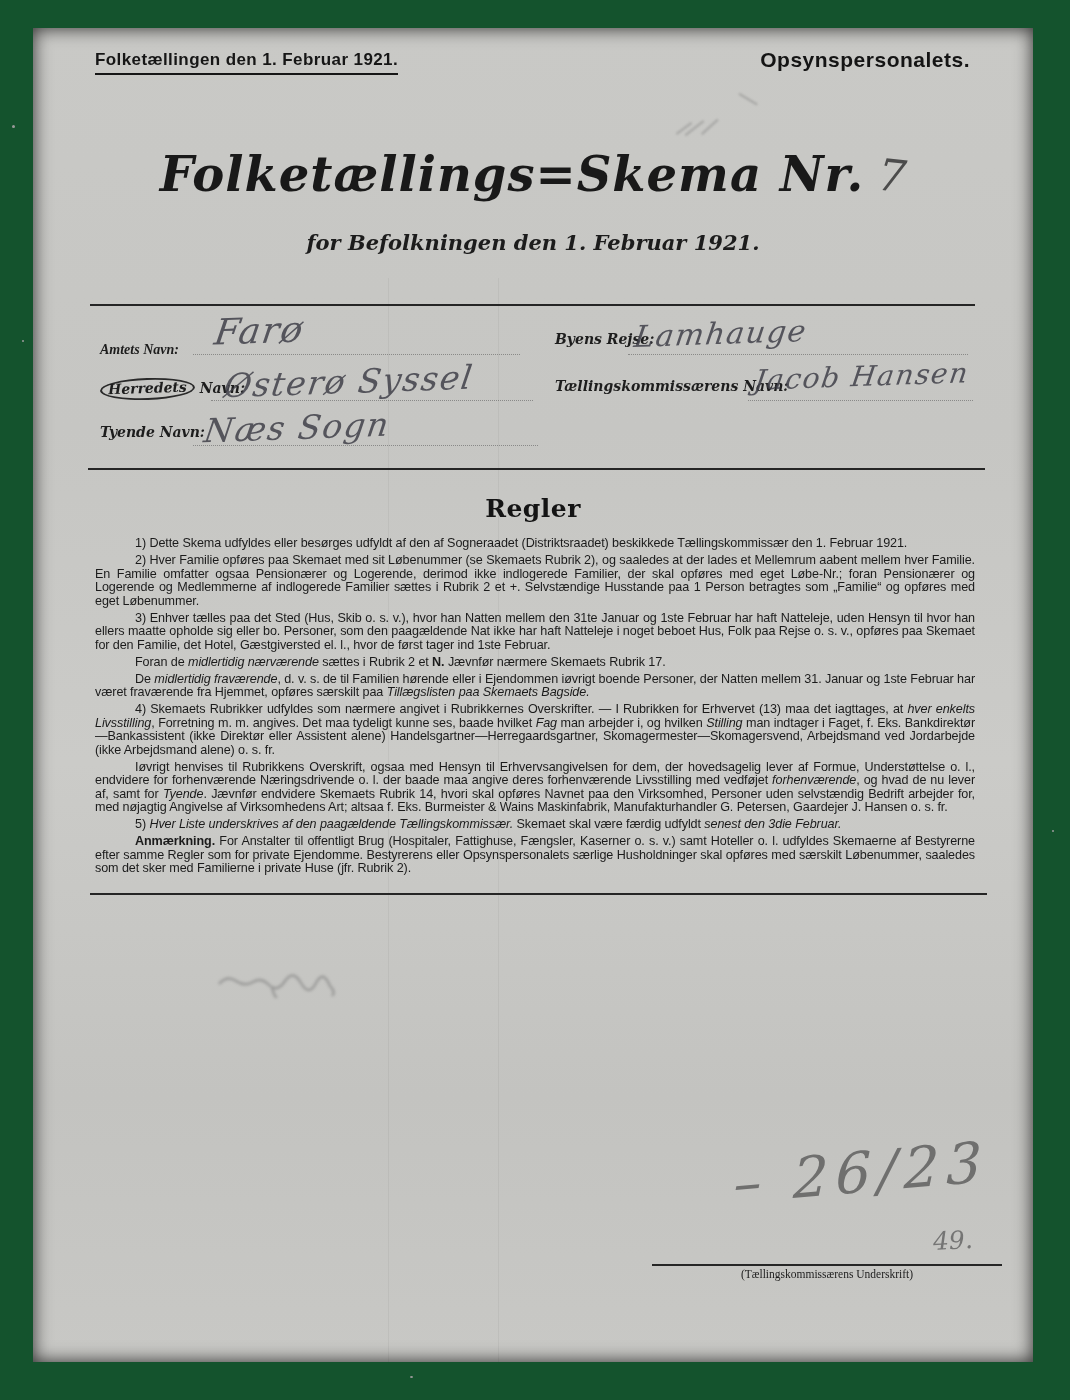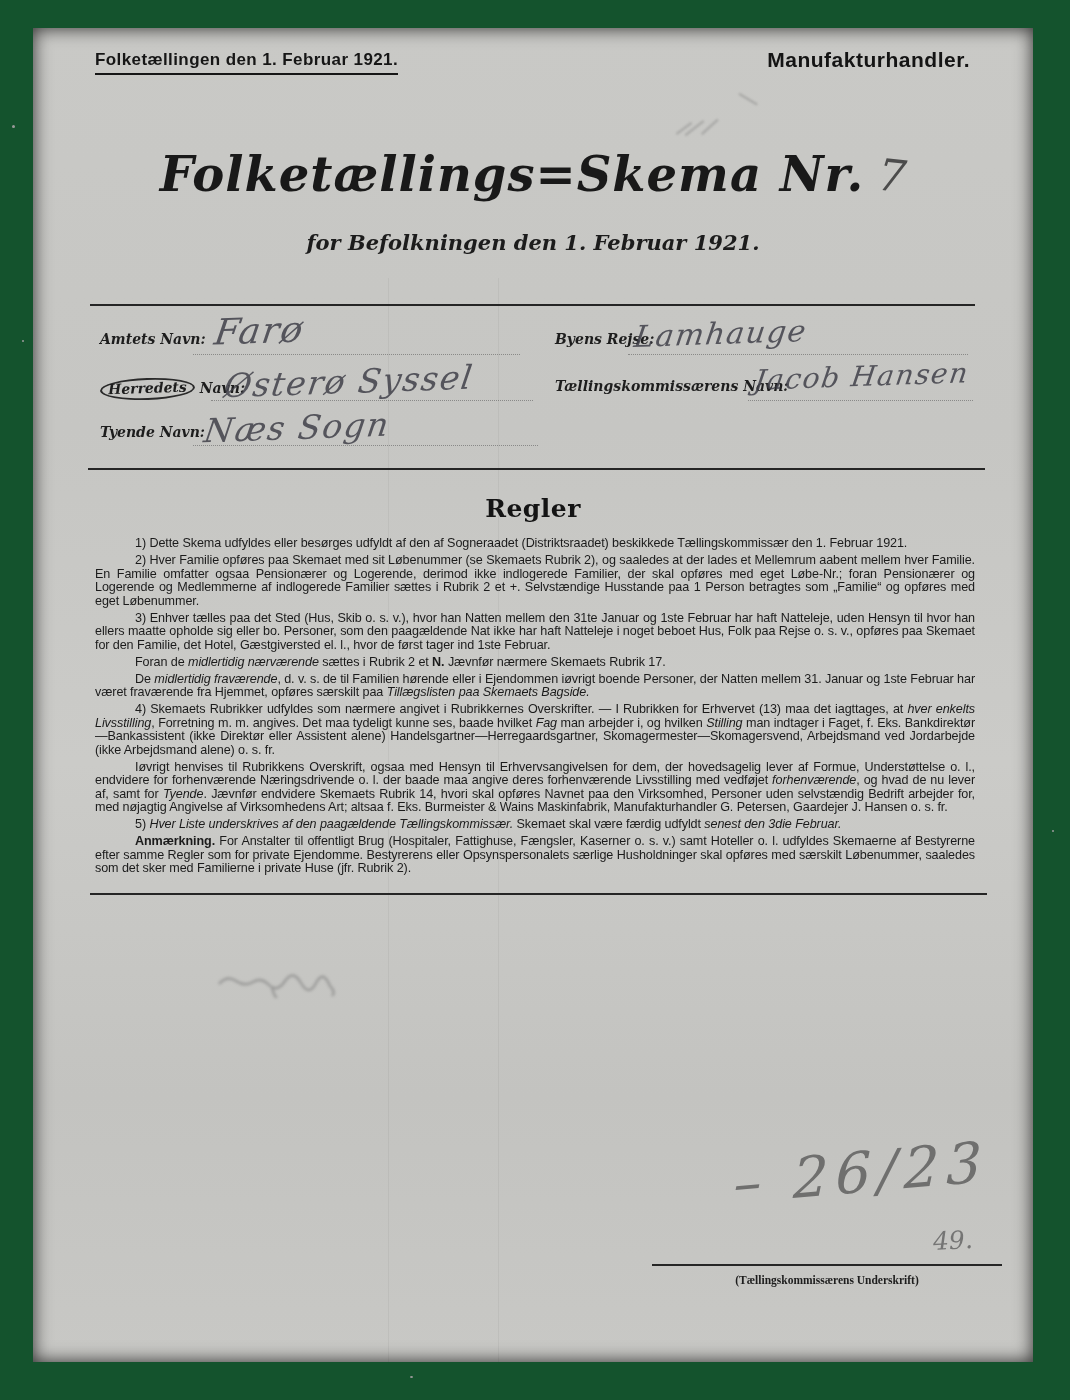--- a/index.html
+++ b/index.html
@@ -52,49 +52,49 @@
   .pencil-big{position:absolute;left:700px;top:1112px;font-family:"DejaVu Serif",serif;
               font-style:italic;font-size:56px;color:#5a5a5a;transform:rotate(-5deg) skewX(-6deg);
               letter-spacing:7px;opacity:.8;}
   .pencil-small{position:absolute;left:900px;top:1198px;font-family:"DejaVu Serif",serif;
                 font-style:italic;font-size:25px;color:#616161;transform:rotate(-3deg);
                 opacity:.8;}
   .scribble{position:absolute;filter:blur(1.4px);opacity:.5;}
   .scribble2{position:absolute;filter:blur(1px);opacity:.35;transform:rotate(-18deg);}
   
   .sig{position:absolute;left:619px;top:1236px;width:350px;border-top:2px solid #262626;
-       text-align:center;padding-top:8px;font-family:"Liberation Serif",serif;
-       font-weight:bold;font-size:11.5px;color:#1d1d1d;}
+       text-align:center;padding-top:2px;font-family:"Liberation Serif",serif;
+       font-weight:normal;font-size:11.5px;color:#1d1d1d;}
 </style>
 </head>
 <body>
 
 <div class="stage">
   <span class="speck" style="left:12px;top:125px;width:3px;height:3px;"></span>
   <span class="speck" style="left:22px;top:340px;width:2px;height:2px;"></span>
   <span class="speck" style="left:410px;top:1376px;width:3px;height:2px;"></span>
   <span class="speck" style="left:1052px;top:830px;width:2px;height:2px;"></span>
 
   <div class="paper">
     <div class="fold" style="left:355px;"></div>
     <div class="fold" style="left:465px;"></div>
 
     <div class="hdr-left">Folketællingen den 1. Februar 1921.</div>
-    <div class="hdr-right">Manufakturhandler.</div>
+    <div class="hdr-right">Opsynspersonalets.</div>
 
     <svg class="scribble2" style="left:630px;top:62px;" width="110" height="40">
       <path d="M8 30 l18 -6 m-10 10 l22 -8 m-6 12 l20 -9 m28 -18 l14 16" stroke="#666" stroke-width="2" fill="none"></path>
     </svg>
 
     <div class="title-row"><span>Folketællings=Skema Nr.</span><span class="title-number">7</span></div>
     <div class="subtitle">for Befolkningen den 1. Februar 1921.</div>
 
     <div class="rule rule1"></div>
 
-    <div class="flabel" style="left:67px;top:303px;">Amtets Navn:</div>
+    <div class="flabel" style="left:67px;top:314px;font-family:Liberation Serif, serif;">Amtets Navn:</div>
     <div class="hw" style="left:182px;top:282px;font-size:36px;">Farø</div>
     <div class="dotline" style="left:160px;top:325px;width:327px;"></div>
 
     <div class="flabel" style="left:67px;top:350px;"><span class="circle">Herredets</span><span> Navn:</span></div>
     <div class="hw" style="left:192px;top:334px;font-size:33px;">Østerø Syssel</div>
     <div class="dotline" style="left:178px;top:371px;width:322px;"></div>
 
     <div class="flabel" style="left:67px;top:396px;">Tyende Navn:</div>
     <div class="hw" style="left:172px;top:380px;font-size:33px;">Næs Sogn</div>
     <div class="dotline" style="left:160px;top:416px;width:345px;"></div>

